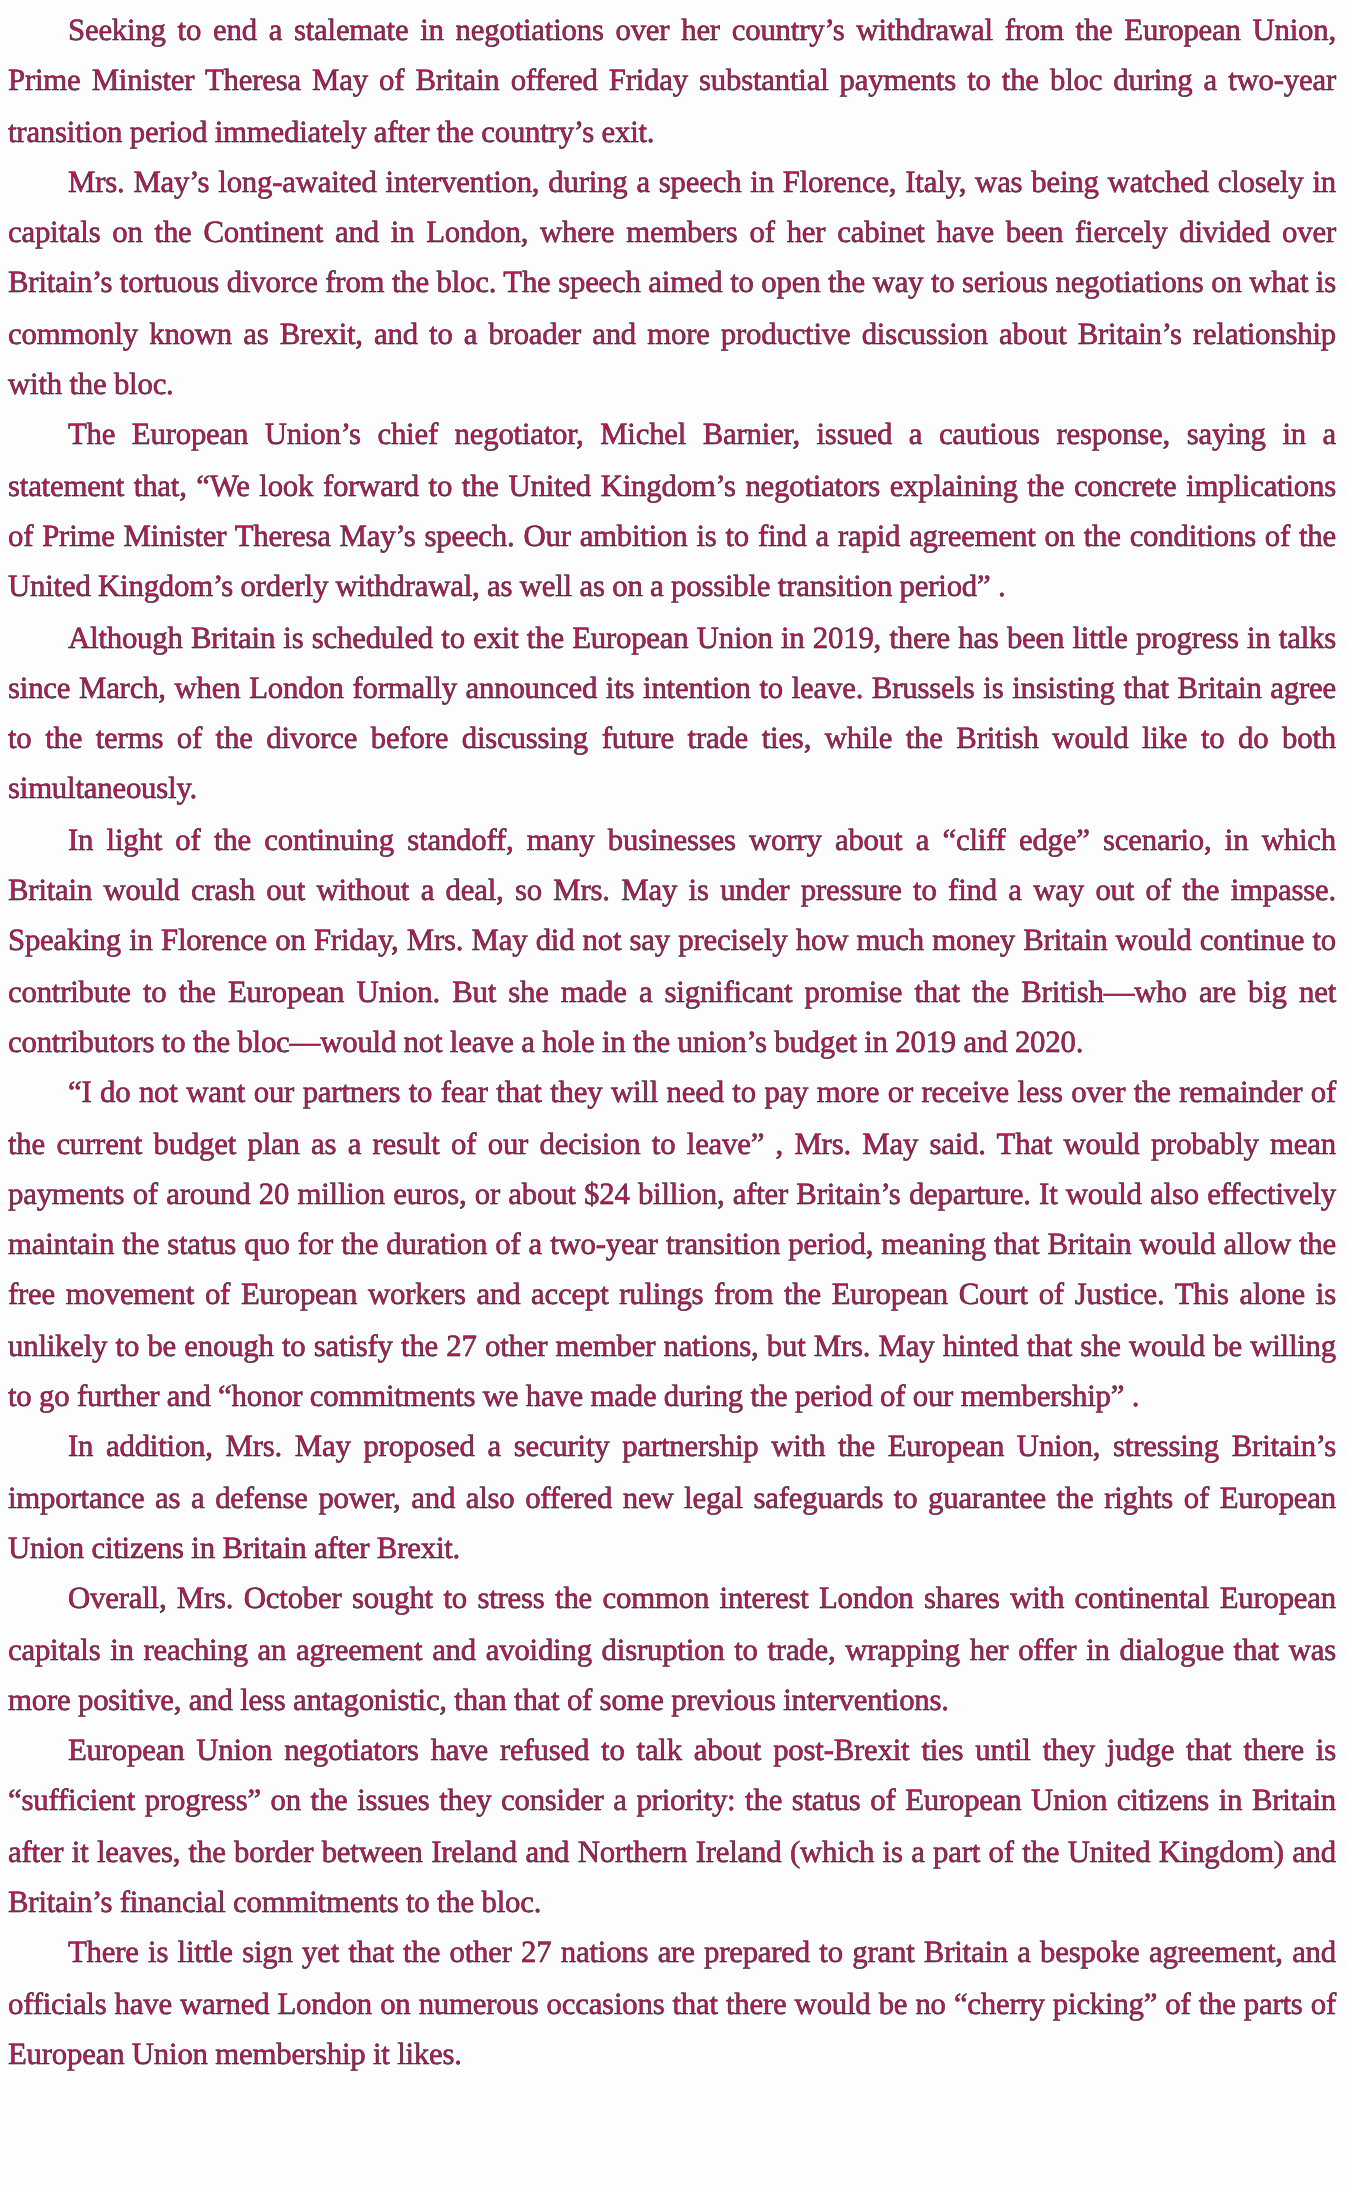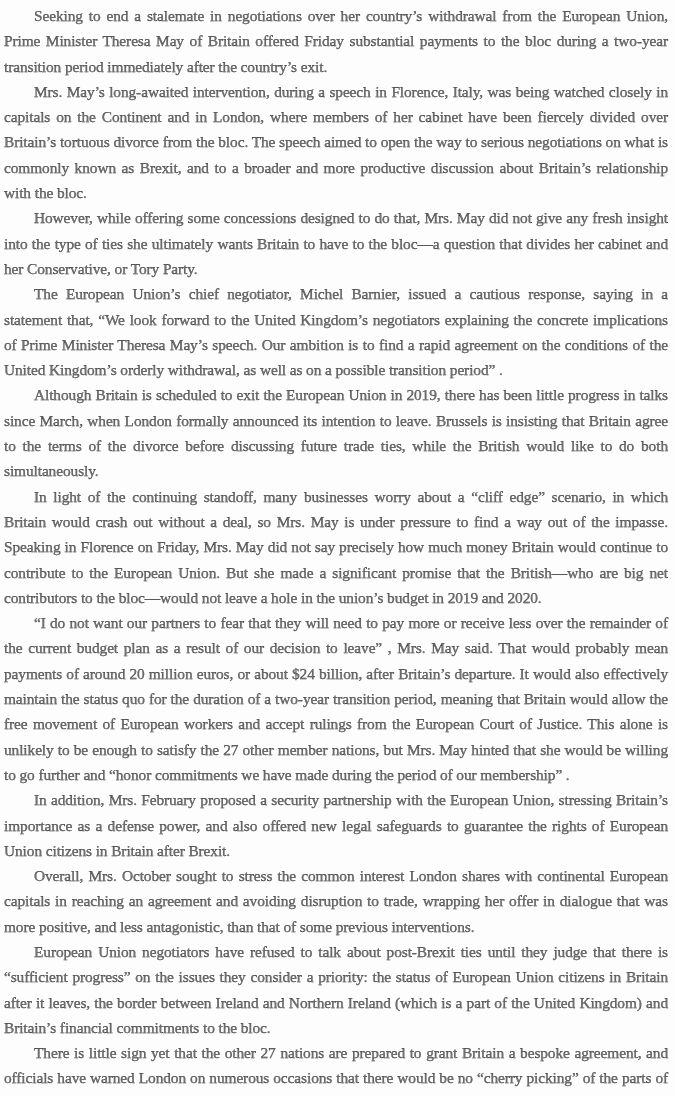--- a/index.html
+++ b/index.html
@@ -6,43 +6,42 @@
       margin: 0;
       padding: 0;
       background: #ffffff;
     }
     .page {
       width: 675px;
       height: 1096px;
       box-sizing: border-box;
       padding: 3px 7px 0 4px;
       background: #fdfdfd;
-      color: #737373;
+      color: #be185d;
       font-family: "Liberation Serif", "DejaVu Serif", serif;
       font-size: 15.4px;
       line-height: 25.3px;
       letter-spacing: -0.1px;
       text-align: justify;
       overflow: hidden;
       -webkit-text-stroke: 0.25px #1b1b1b;
     }
     .page p {
       margin: 0;
       text-indent: 30px;
       hyphens: none;
     }
   </style>
 </head>
 <body>
 
 <div class="page">
   <p>Seeking to end a stalemate in negotiations over her country’s withdrawal from the European Union, Prime Minister Theresa May of Britain offered Friday substantial payments to the bloc during a two-year transition period immediately after the country’s exit.</p>
   <p>Mrs. May’s long-awaited intervention, during a speech in Florence, Italy, was being watched closely in capitals on the Continent and in London, where members of her cabinet have been fiercely divided over Britain’s tortuous divorce from the bloc. The speech aimed to open the way to serious negotiations on what is commonly known as Brexit, and to a broader and more productive discussion about Britain’s relationship with the bloc.</p>
-  <p>However, while offering some concessions designed to do that, Mrs. May did not give any fresh insight into the type of ties she ultimately wants Britain to have to the bloc—a question that divides her cabinet and her Conservative, or Tory Party.</p>
   <p>The European Union’s chief negotiator, Michel Barnier, issued a cautious response, saying in a statement that, “We look forward to the United Kingdom’s negotiators explaining the concrete implications of Prime Minister Theresa May’s speech. Our ambition is to find a rapid agreement on the conditions of the United Kingdom’s orderly withdrawal, as well as on a possible transition period” .</p>
   <p>Although Britain is scheduled to exit the European Union in 2019, there has been little progress in talks since March, when London formally announced its intention to leave. Brussels is insisting that Britain agree to the terms of the divorce before discussing future trade ties, while the British would like to do both simultaneously.</p>
   <p>In light of the continuing standoff, many businesses worry about a “cliff edge” scenario, in which Britain would crash out without a deal, so Mrs. May is under pressure to find a way out of the impasse. Speaking in Florence on Friday, Mrs. May did not say precisely how much money Britain would continue to contribute to the European Union. But she made a significant promise that the British—who are big net contributors to the bloc—would not leave a hole in the union’s budget in 2019 and 2020.</p>
   <p>“I do not want our partners to fear that they will need to pay more or receive less over the remainder of the current budget plan as a result of our decision to leave” , Mrs. May said. That would probably mean payments of around 20 million euros, or about $24 billion, after Britain’s departure. It would also effectively maintain the status quo for the duration of a two-year transition period, meaning that Britain would allow the free movement of European workers and accept rulings from the European Court of Justice. This alone is unlikely to be enough to satisfy the 27 other member nations, but Mrs. May hinted that she would be willing to go further and “honor commitments we have made during the period of our membership” .</p>
-  <p>In addition, Mrs. February proposed a security partnership with the European Union, stressing Britain’s importance as a defense power, and also offered new legal safeguards to guarantee the rights of European Union citizens in Britain after Brexit.</p>
+  <p>In addition, Mrs. May proposed a security partnership with the European Union, stressing Britain’s importance as a defense power, and also offered new legal safeguards to guarantee the rights of European Union citizens in Britain after Brexit.</p>
   <p>Overall, Mrs. October sought to stress the common interest London shares with continental European capitals in reaching an agreement and avoiding disruption to trade, wrapping her offer in dialogue that was more positive, and less antagonistic, than that of some previous interventions.</p>
   <p>European Union negotiators have refused to talk about post-Brexit ties until they judge that there is “sufficient progress” on the issues they consider a priority: the status of European Union citizens in Britain after it leaves, the border between Ireland and Northern Ireland (which is a part of the United Kingdom) and Britain’s financial commitments to the bloc.</p>
   <p>There is little sign yet that the other 27 nations are prepared to grant Britain a bespoke agreement, and officials have warned London on numerous occasions that there would be no “cherry picking” of the parts of European Union membership it likes.</p>
 </div>
 
 </body></html>

